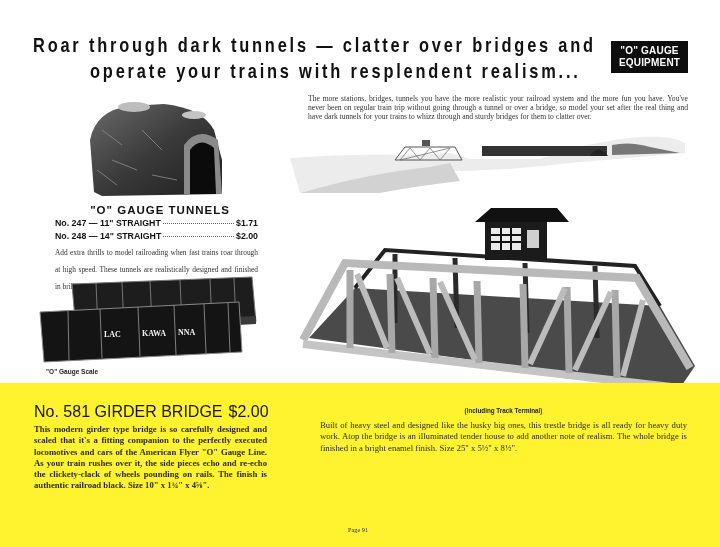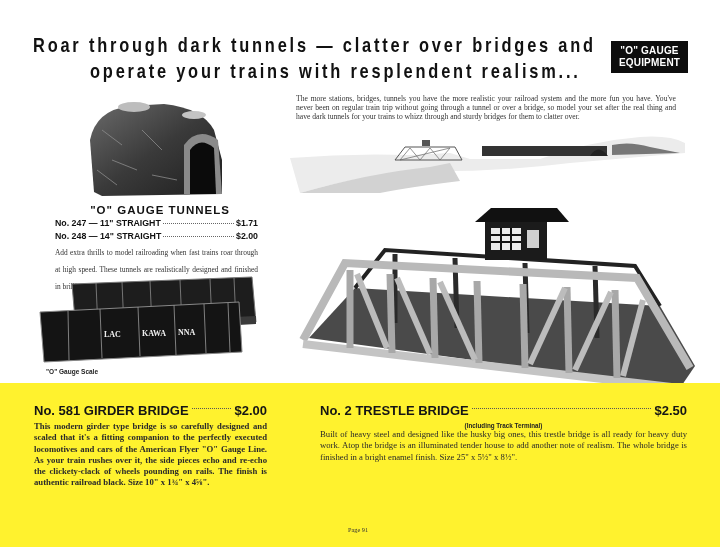--- a/index.html
+++ b/index.html
@@ -8,21 +8,21 @@
 
   .headline { position: absolute; font-family: "Liberation Sans", sans-serif; font-weight: bold;
     color: #111; font-size: 21px; letter-spacing: 3.6px; white-space: nowrap; transform: scaleX(0.78); transform-origin: left top; }
   .headline.l1 { left: 33px; top: 33px; }
   .headline.l2 { left: 90px; top: 59px; }
 
   .badge { position: absolute; left: 611px; top: 41px; width: 77px; height: 32px; background: #0d0d0d;
     color: #fff; font-family: "Liberation Sans", sans-serif; font-weight: bold; font-size: 10px;
     line-height: 12px; text-align: center; padding-top: 4px; letter-spacing: 0.2px; }
 
-  .intro { position: absolute; left: 296px; top: 94px; width: 380px; font-size: 7.6px; line-height: 9.2px; color: #333; text-align: justify; }
+  .intro { position: absolute; left: 308px; top: 94px; width: 380px; font-size: 7.6px; line-height: 9.2px; color: #333; text-align: justify; }
 
   
   .tunnel { position: absolute; left: 82px; top: 100px; width: 150px; height: 100px; }
 
   .tunnel-title { position: absolute; left: 55px; top: 204px; width: 210px; text-align: center;
     font-family: "Liberation Sans", sans-serif; font-weight: bold; font-size: 11.5px; letter-spacing: 1px; color: #111; }
   .price-row { position: absolute; left: 55px; width: 203px; display: flex; align-items: baseline;
     font-family: "Liberation Sans", sans-serif; font-size: 8.8px; font-weight: bold; color: #111; }
   .price-row .name { white-space: nowrap; }
   .price-row .dots { flex: 1; border-bottom: 1px dotted #666; margin: 0 2px; transform: translateY(-2px); }
@@ -33,30 +33,30 @@
 
   .girder { position: absolute; left: 34px; top: 272px; width: 230px; height: 92px; }
   .scale-label { position: absolute; left: 46px; top: 368px; font-family: "Liberation Sans", sans-serif; font-size: 6.5px; font-weight: bold; color: #222; }
 
   .landscape { position: absolute; left: 290px; top: 133px; width: 430px; height: 60px; }
   .trestle { position: absolute; left: 295px; top: 208px; width: 420px; height: 185px; }
 
   .yellow { position: absolute; left: 0; top: 383px; width: 720px; height: 164px; background: #fff22e; }
 
   .product { position: absolute; }
-  .product .head { display: flex; align-items: center; font-family: "Liberation Sans", sans-serif;
-    font-weight: bold; font-size: 13px; color: #151515; }
+  .product .head { display: flex; align-items: flex-start; font-family: "Liberation Sans", sans-serif;
+    font-weight: normal; font-size: 16px; color: #151515; }
   .product .head .name { white-space: nowrap; }
   .product .head .dots { flex: 1; border-bottom: 1px dotted #555; margin: 0 3px; transform: translateY(-2px); }
   .product .desc { font-size: 8.7px; line-height: 11.3px; color: #2a2a2a; text-align: justify; }
   .girder-product { left: 34px; top: 403px; width: 233px; }
   .girder-product .desc { margin-top: 3px; font-weight: bold; }
   .trestle-product { left: 320px; top: 403px; width: 367px; }
   .trestle-product .sub { text-align: center; font-family: "Liberation Sans", sans-serif; font-weight: bold; font-size: 6.3px; color: #222; margin-top: 4px; }
-  .trestle-product .desc { }
+  .trestle-product .desc { margin-top: 6px; }
 
   .page-num { position: absolute; left: 348px; top: 526px; font-size: 6.3px; color: #333; }
 </style>
 </head>
 <body>
 
 <div class="headline l1">Roar through dark tunnels — clatter over bridges and</div>
 <div class="headline l2">operate your trains with resplendent realism...</div>
 
 <div class="badge">
@@ -177,22 +177,17 @@
 <div class="product girder-product">
   <div class="head">
     <span class="name">No. 581 GIRDER BRIDGE</span>
     <span class="dots"></span>
     <span class="price">$2.00</span>
   </div>
   <p class="desc">This modern girder type bridge is so carefully designed and scaled that it's a fitting companion to the perfectly executed locomotives and cars of the American Flyer "O" Gauge Line. As your train rushes over it, the side pieces echo and re-echo the clickety-clack of wheels pounding on rails. The finish is authentic railroad black. Size 10" x 1¾" x 4⅝".</p>
 </div>
 
 <div class="product trestle-product">
-  <div class="head">
-    <span class="name">No. 2 TRESTLE BRIDGE</span>
-    <span class="dots"></span>
-    <span class="price">$2.50</span>
-  </div>
   <div class="sub">(Including Track Terminal)</div>
   <p class="desc">Built of heavy steel and designed like the husky big ones, this trestle bridge is all ready for heavy duty work. Atop the bridge is an illuminated tender house to add another note of realism. The whole bridge is finished in a bright enamel finish. Size 25" x 5½" x 8½".</p>
 </div>
 
 <div class="page-num">Page 91</div>
 
 </body></html>

